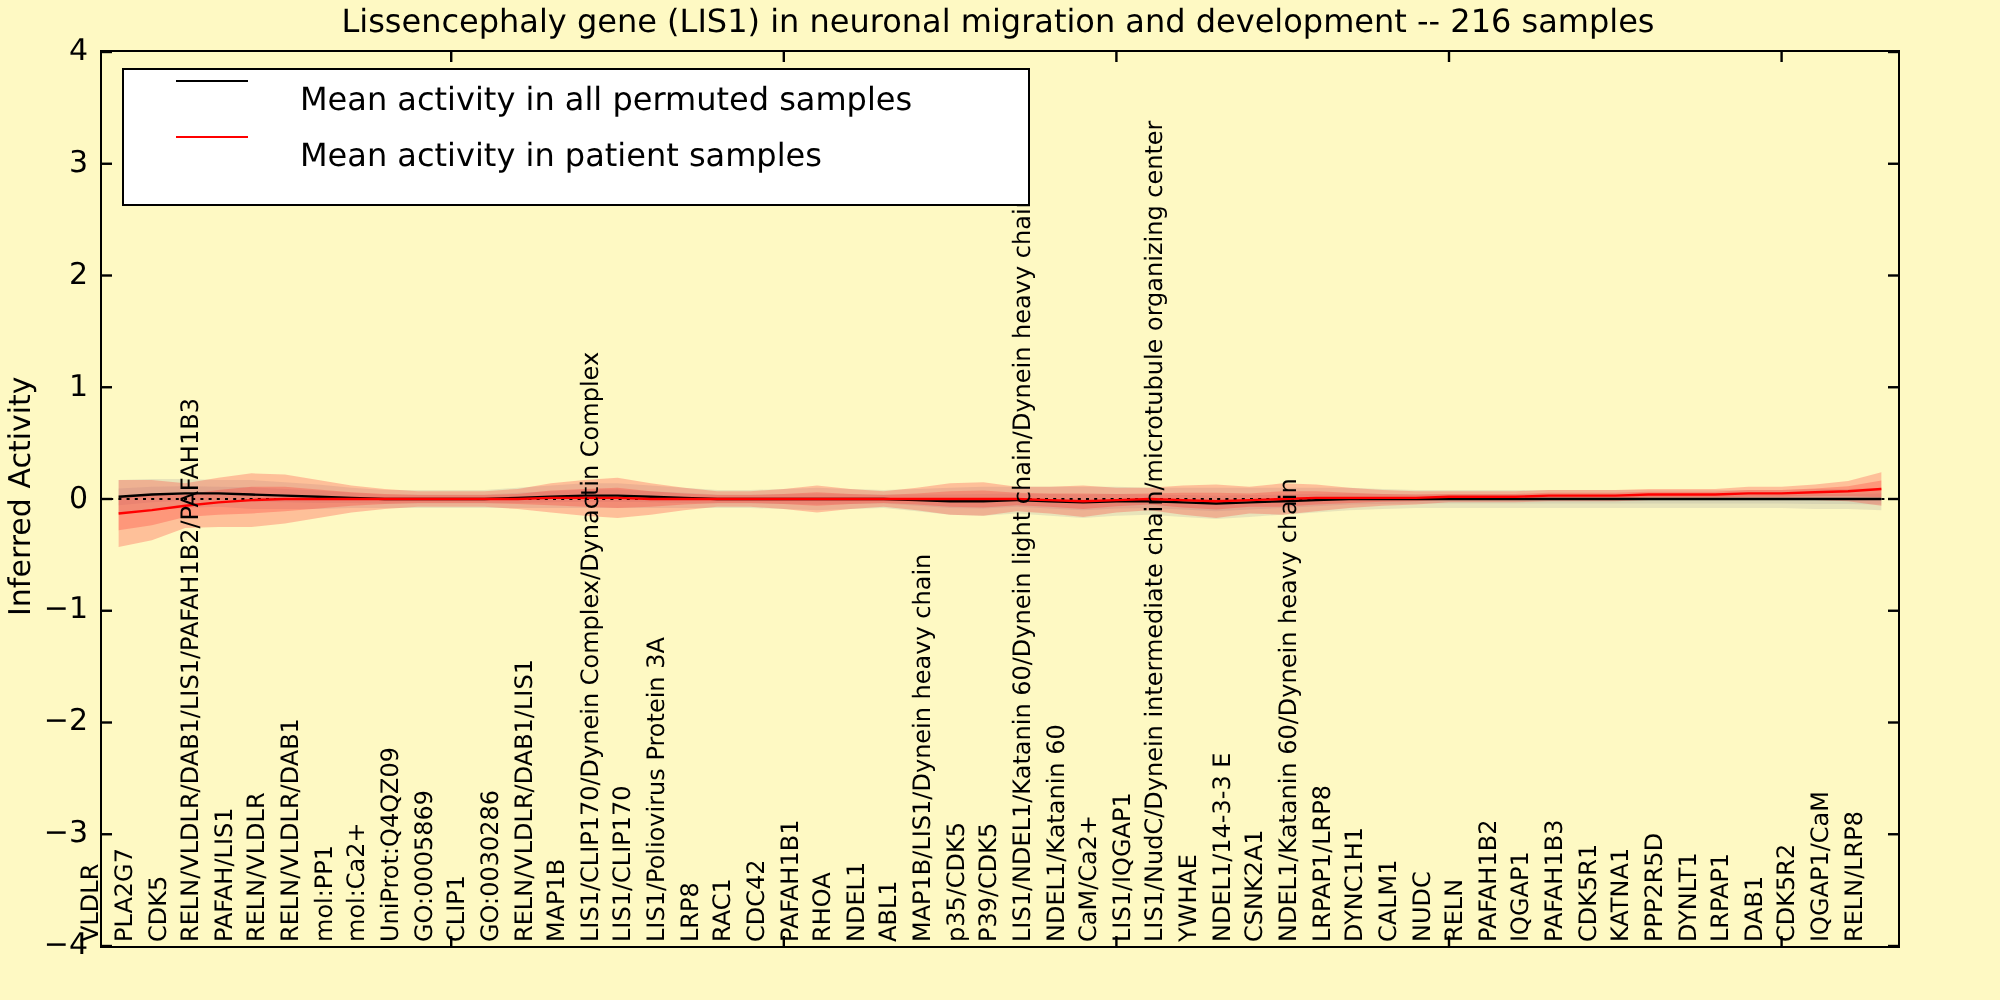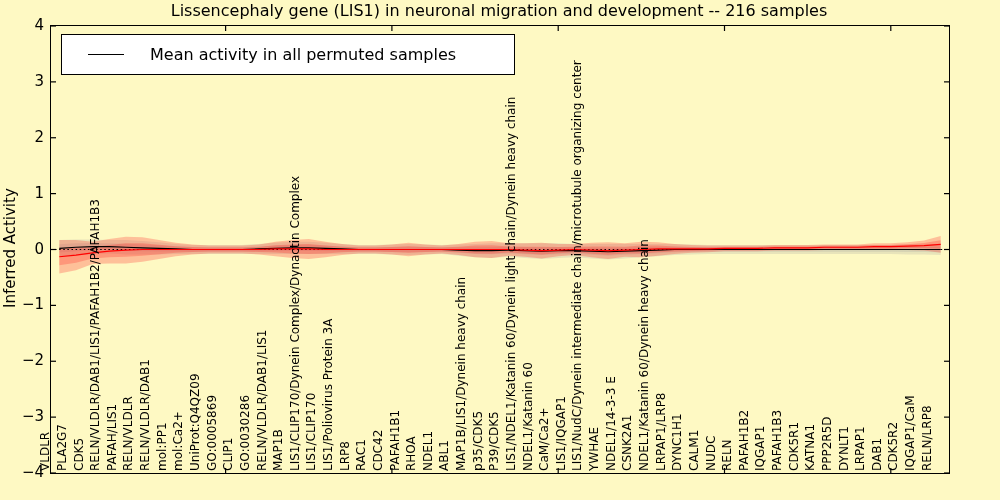--- a/index.html
+++ b/index.html
@@ -12,21 +12,21 @@
           writing-mode:vertical-rl;transform:rotate(180deg);font-size:15px;}
   .xlabel{position:absolute;left:50px;top:479px;width:898px;text-align:center;font-size:15px;}
   .plot{position:absolute;left:50px;top:25px;width:898px;height:447px;
         border:1.2px solid #000;}
   .plot svg{position:absolute;left:0;top:0;z-index:1;overflow:visible;}
   .xcat{position:absolute;white-space:nowrap;transform-origin:0 100%;
         transform:rotate(-90deg);font-size:12px;line-height:13px;z-index:20;}
   .ytick{position:absolute;width:44px;text-align:right;font-size:15px;line-height:18px;}
   .legend{position:absolute;left:10px;top:8px;width:452px;border:1.6px solid #000;
           background:#fff;z-index:30;padding:5px 0 6px 0;}
-  .lrow{display:flex;align-items:center;height:28px;}
+  .lrow{display:flex;height:28px;}
   .swatch{width:36px;height:0;border-top:1.7px solid #000;margin:0 26px 0 26px;flex:none;}
   .ltext{font-size:16px;white-space:nowrap;}
 </style>
 </head>
 <body>
 
 <div class="fig">
   <div class="title">Lissencephaly gene (LIS1) in neuronal migration and development -- 216 samples</div>
   <div class="ylabel">Inferred Activity</div>
   <div id="yticks">
@@ -78,20 +78,24 @@
         <line x1="673.5" x2="673.5" y1="442" y2="447" stroke="#000" stroke-width="1.2"></line>
         <line x1="839.7962962962963" x2="839.7962962962963" y1="0" y2="5" stroke="#000" stroke-width="1.2"></line>
         <line x1="839.7962962962963" x2="839.7962962962963" y1="442" y2="447" stroke="#000" stroke-width="1.2"></line>
       </svg>
 
     <div class="legend">
       <div class="lrow">
         <span class="swatch" id="sw0" style="border-top-color: rgb(0, 0, 0);"></span>
         <span class="ltext">Mean activity in all permuted samples</span>
       </div>
+      <div class="lrow">
+        <span class="swatch" id="sw1" style="border-top-color: rgb(255, 0, 0);"></span>
+        <span class="ltext">Mean activity in patient samples</span>
+      </div>
     </div>
   <div class="xcat" style="left: 1.31481px; bottom: 2px;">VLDLR</div>
       <div class="xcat" style="left: 17.9444px; bottom: 2px;">PLA2G7</div>
       <div class="xcat" style="left: 34.5741px; bottom: 2px;">CDK5</div>
       <div class="xcat" style="left: 51.2037px; bottom: 2px;">RELN/VLDLR/DAB1/LIS1/PAFAH1B2/PAFAH1B3</div>
       <div class="xcat" style="left: 67.8333px; bottom: 2px;">PAFAH/LIS1</div>
       <div class="xcat" style="left: 84.463px; bottom: 2px;">RELN/VLDLR</div>
       <div class="xcat" style="left: 101.093px; bottom: 2px;">RELN/VLDLR/DAB1</div>
       <div class="xcat" style="left: 117.722px; bottom: 2px;">mol:PP1</div>
       <div class="xcat" style="left: 134.352px; bottom: 2px;">mol:Ca2+</div>

